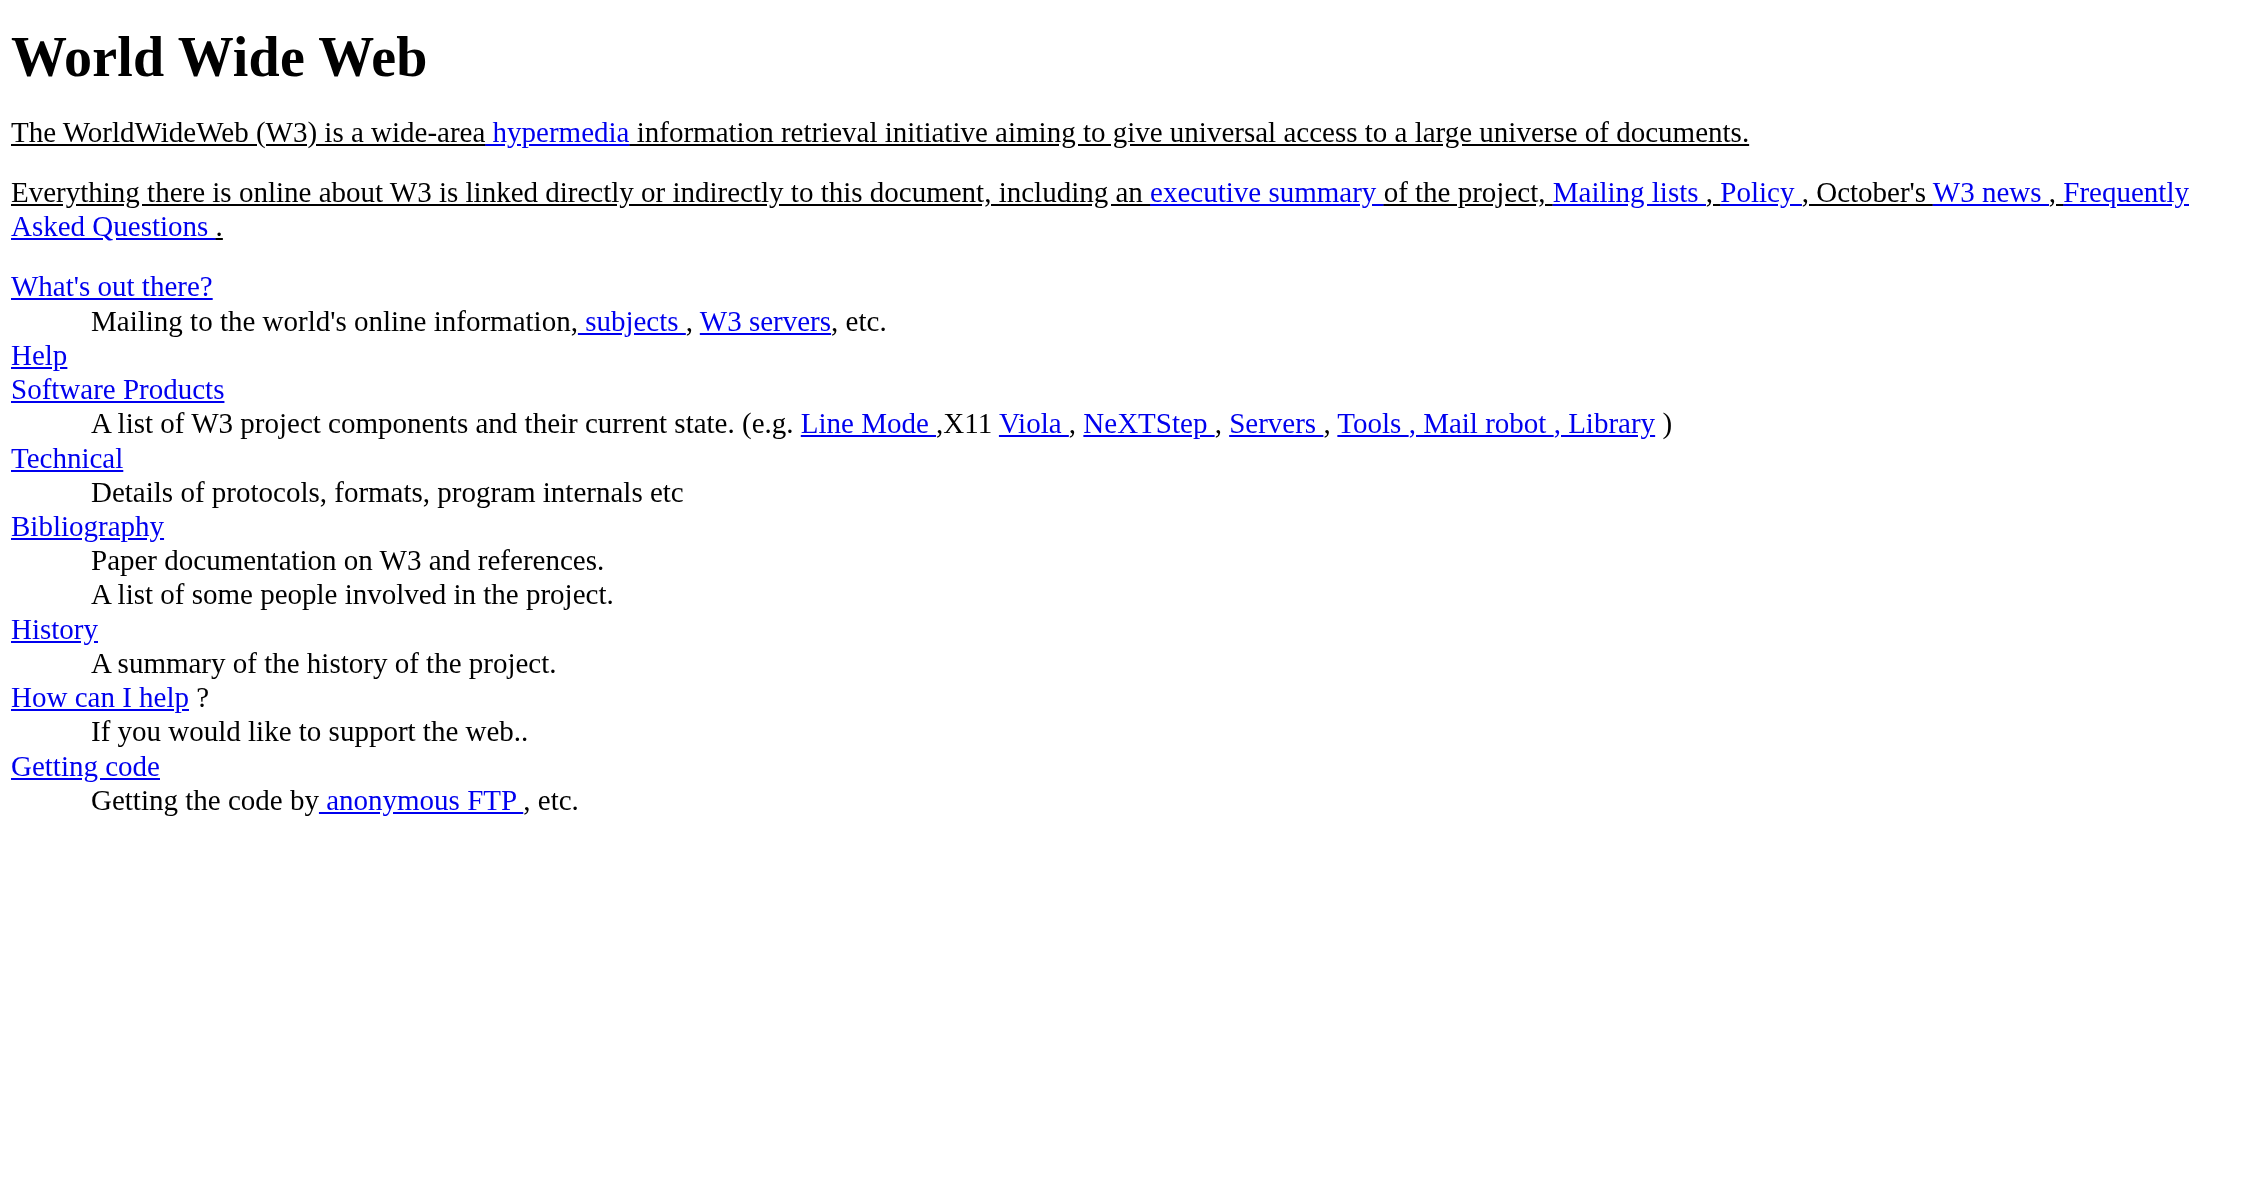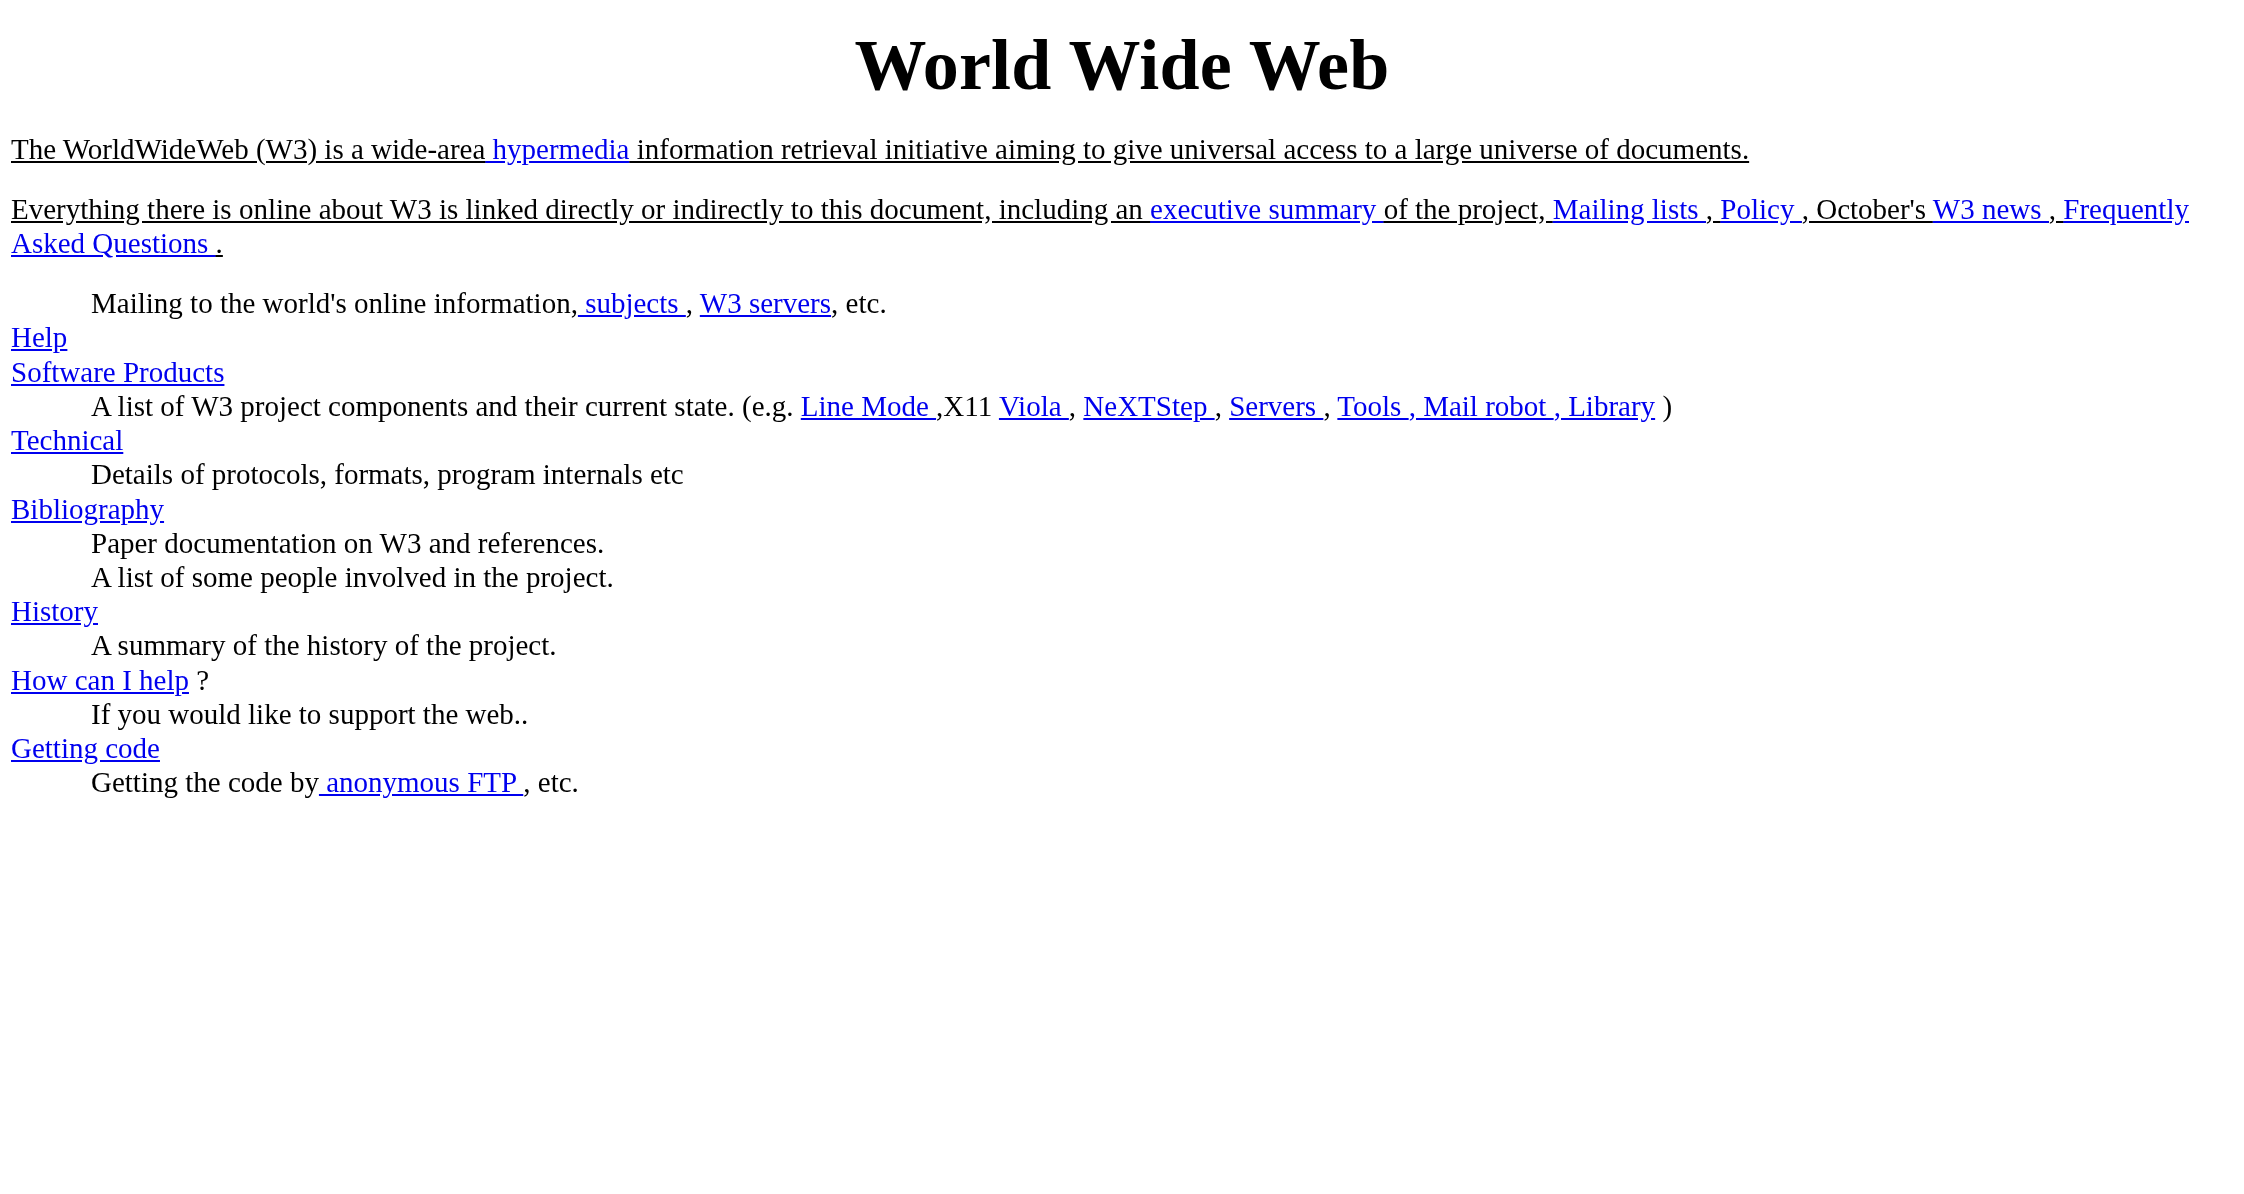--- a/index.html
+++ b/index.html
@@ -15,26 +15,25 @@
     line-height: 1.16;
     color: #000000;
     overflow: hidden;
   }
   .page {
     padding: 12px 11px 0 11px;
     box-sizing: border-box;
   }
   h1 {
     font-family: "Liberation Serif", "DejaVu Serif", serif;
-    font-size: 72px;
+    font-size: 56px;
     font-weight: bold;
     margin: 16px 0 28px 0;
     line-height: 1.05;
     letter-spacing: 0.2px;
-    text-align: center;
   }
   p {
     margin: 0 0 26px 0;
     line-height: 1.18;
     text-decoration: underline;
   }
   a {
     color: #0000ee;
     text-decoration: underline;
   }
@@ -58,20 +57,21 @@
 
 <div class="page">
 
   <h1>World Wide Web</h1>
 
   <p><span>The WorldWideWeb (W3) is a wide-area</span><a href="#"> hypermedia</a><span> information retrieval initiative aiming to give universal access to a large universe of documents.</span></p>
 
   <p><span>Everything there is online about W3 is linked directly or indirectly to this document, including an </span><a href="#">executive summary </a><span>of the project, </span><a href="#">Mailing lists </a><span>, </span><a href="#">Policy </a><span>, October's </span><a href="#">W3 news </a><span>, </span><a href="#">Frequently Asked Questions </a><span>.</span></p>
 
   <dl id="topics">
+  <dt><a href="#">What's out there?</a><span></span></dt>
   <dd><span>Mailing to the world's online information,</span><a href="#"> subjects </a><span>, </span><a href="#">W3 servers</a><span>, etc.</span></dd>
 
   <dt><a href="#">Help</a><span></span></dt>
 
   <dt><a href="#">Software Products</a><span></span></dt>
   <dd><span>A list of W3 project components and their current state. (e.g. </span><a href="#">Line Mode </a><span>,X11 </span><a href="#">Viola </a><span>, </span><a href="#">NeXTStep </a><span>, </span><a href="#">Servers </a><span>, </span><a href="#">Tools </a><span> </span><a href="#">, Mail robot </a><span> </span><a href="#">, Library</a><span> )</span></dd>
 
   <dt><a href="#">Technical</a><span></span></dt>
   <dd><span>Details of protocols, formats, program internals etc</span></dd>
 

